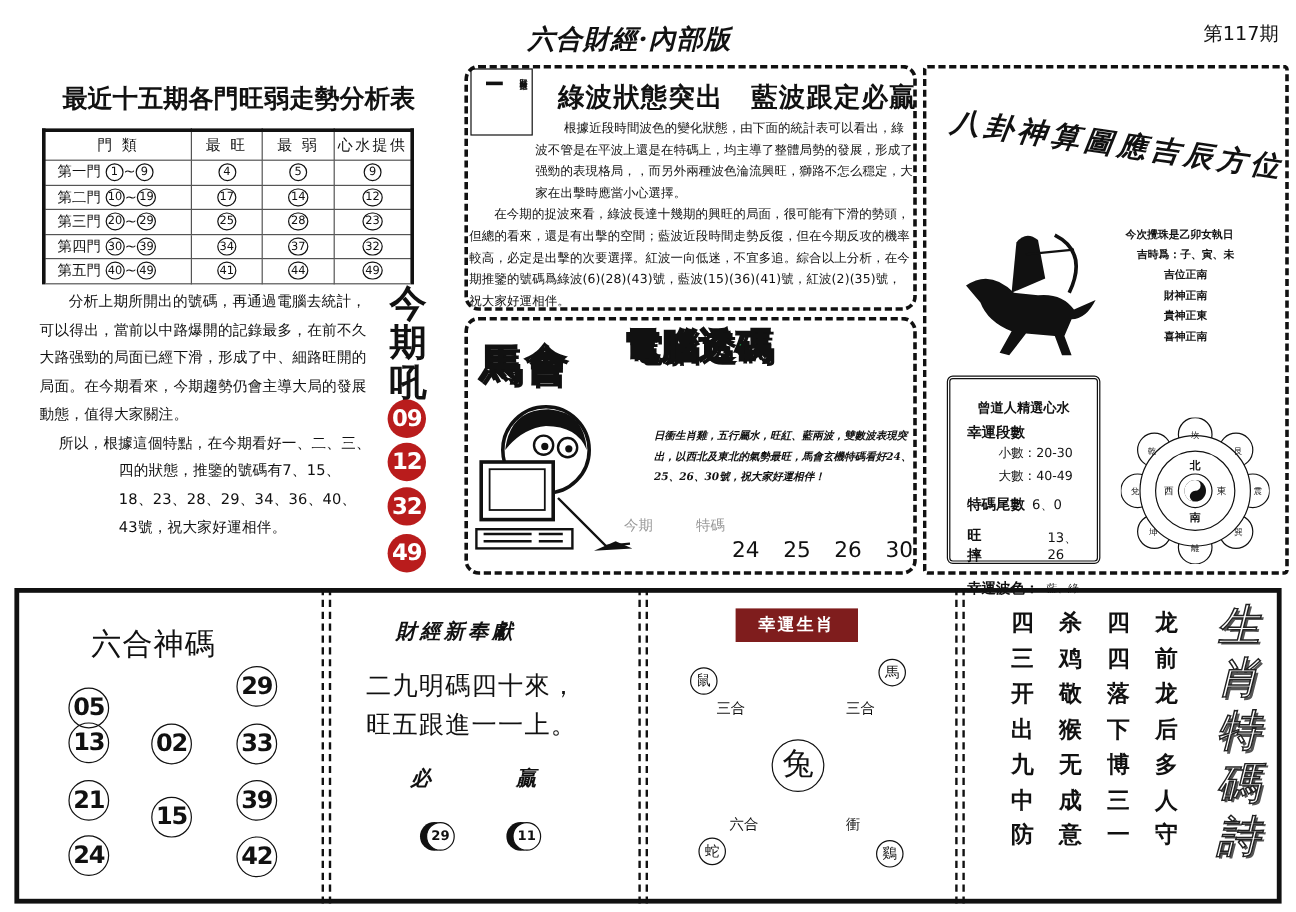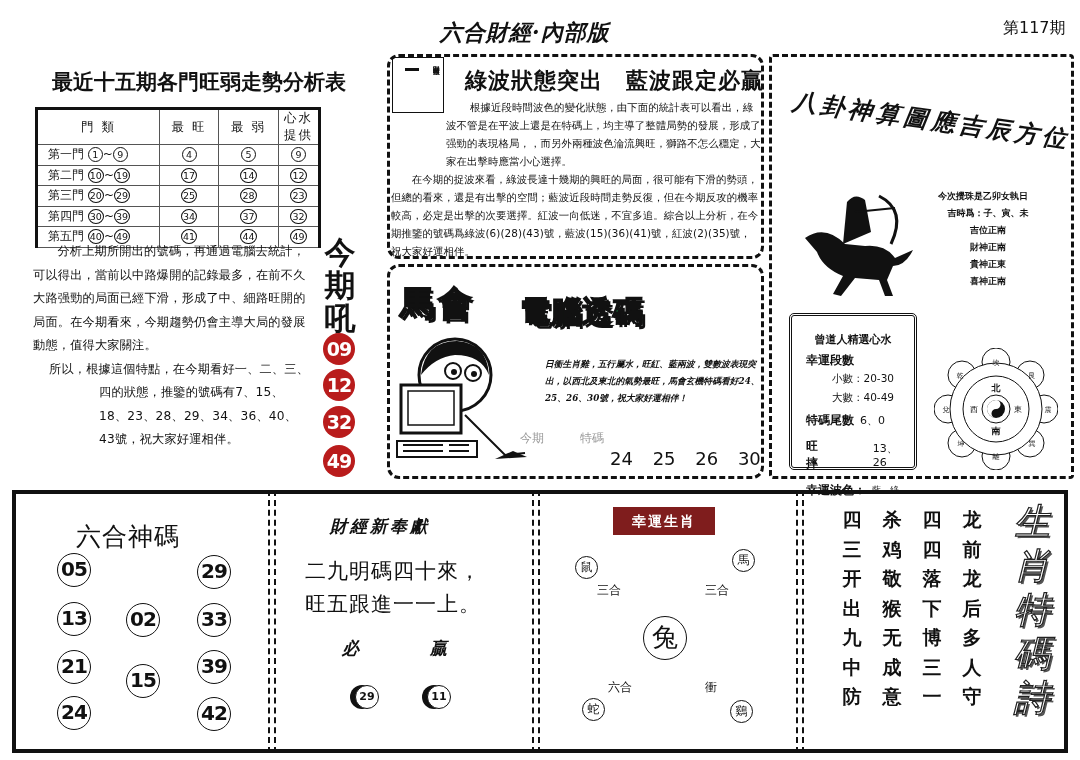--- a/index.html
+++ b/index.html
@@ -6,21 +6,21 @@
   html, body { width: 1080px; height: 760px; background: #fff; overflow: hidden; }
   body { position: relative; font-family: "DejaVu Sans", "Liberation Sans", sans-serif; color: #111; }
   .abs { position: absolute; }
 
   
   .masthead { left: 440px; top: 18px; font-family: "DejaVu Serif", serif; font-size: 22px; font-weight: bold; letter-spacing: 1px; font-style: italic; }
   .issue { left: 1003px; top: 18px; font-size: 16px; }
 
   
   .tbl-title { left: 52px; top: 68px; font-family: "DejaVu Serif", serif; font-size: 21px; font-weight: bold; letter-spacing: 0px; }
-  .trend-table { left: 35px; top: 107px; width: 286px; border-collapse: collapse; border-left: 3px solid #111; border-right: 3px solid #111; border-top: 3px solid #111; font-size: 12px; }
+  .trend-table { left: 35px; top: 107px; width: 310px; border-collapse: collapse; border-left: 3px solid #111; border-right: 3px solid #111; border-top: 3px solid #111; font-size: 12px; }
   .trend-table th, .trend-table td { border: 1px solid #555; height: 20.5px; text-align: center; font-weight: normal; }
   .trend-table th { height: 25px; font-size: 12.5px; letter-spacing: 2px; }
   .trend-table td.first { text-align: left; padding-left: 10px; font-size: 12px; }
   .circ { display: inline-block; min-width: 15px; height: 15px; padding: 0 1px; border: 1px solid #111; border-radius: 50%; font-size: 9.5px; line-height: 13px; text-align: center; vertical-align: middle; }
 
   .analysis { left: 33px; top: 240px; width: 278px; font-size: 12.2px; line-height: 23.5px; letter-spacing: 0.2px; }
   .analysis p { text-indent: 2em; }
   .analysis p.rec { padding-left: 16px; text-indent: 0; }
   .analysis p.rec span.ind { display: block; padding-left: 50px; }
 
@@ -31,21 +31,21 @@
   .dash { border: 3px dashed #111; border-radius: 12px; }
   .article { left: 387px; top: 54px; width: 377px; height: 205px; }
   .art-title { left: 465px; top: 66px; font-size: 22px; font-weight: bold; letter-spacing: 1px; }
   .portrait { left: 392px; top: 57px; width: 52px; height: 56px; border: 1.5px solid #111; font-size: 7px; }
   .art-body { left: 391px; top: 98px; width: 370px; font-size: 10.4px; line-height: 18px; letter-spacing: 0.1px; }
   .art-body p { text-indent: 2em; }
   .art-body p.p1 { padding-left: 55px; text-indent: 24px; }
 
   .machine { left: 387px; top: 264px; width: 377px; height: 215px; }
   .mh-title { left: 400px; top: 281px; font-family: "DejaVu Serif", serif; font-size: 34px; font-weight: 900; letter-spacing: 4px; color: #fff; -webkit-text-stroke: 1.5px #111; text-shadow: 3px 3px 0 #111; }
-  .mh-title2 { left: 520px; top: 292px; font-size: 30px; font-weight: 900; color: #15803d; -webkit-text-stroke: 1.5px #111; text-shadow: 3px 3px 0 #111; letter-spacing: 1px; }
+  .mh-title2 { left: 520px; top: 268px; font-size: 30px; font-weight: 900; color: #15803d; -webkit-text-stroke: 1.5px #111; text-shadow: 3px 3px 0 #111; letter-spacing: 1px; }
   .mh-body { left: 545px; top: 356px; width: 215px; font-family: "DejaVu Serif", serif; font-size: 8.8px; line-height: 17px; font-style: italic; font-weight: bold; }
   .mh-nums { left: 610px; top: 448px; font-size: 18px; word-spacing: 14px; }
   .mh-faint { left: 520px; top: 430px; font-size: 12px; color: #999; }
 
   .bagua { left: 769px; top: 54px; width: 305px; height: 425px; border-radius: 4px; }
   .bagua-title { left: 795px; top: 85px; font-family: "DejaVu Serif", serif; font-size: 24px; font-style: italic; font-weight: bold; letter-spacing: 4px; transform: rotate(8deg); transform-origin: left top; }
   .bagua-info { left: 928px; top: 188px; width: 120px; font-size: 9px; line-height: 17px; text-align: center; font-weight: bold; }
   .bagua-info div:first-child { margin-left: -10px; }
 
   .lucky-box { left: 789px; top: 313px; width: 128px; height: 157px; border: 3px double #111; border-radius: 5px; padding: 14px; font-size: 11px; }
@@ -245,21 +245,21 @@
       <text x="84" y="64" font-size="8">東</text>
   </g>
 </svg>
 
 <div class="abs bottom"></div>
 <div class="bsep" style="left:268px;"></div>
 <div class="bsep" style="left:532px;"></div>
 <div class="bsep" style="left:796px;"></div>
 
 <div class="abs bp-title" style="left:76px;top:520px;">六合神碼</div>
-<div class="numcirc" style="left:57px;top:553px;">05</div>
+<div class="numcirc" style="left:57px;top:573px;">05</div>
 <div class="numcirc" style="left:197px;top:555px;">29</div>
 <div class="numcirc" style="left:57px;top:602px;">13</div>
 <div class="numcirc" style="left:126px;top:603px;">02</div>
 <div class="numcirc" style="left:197px;top:603px;">33</div>
 <div class="numcirc" style="left:57px;top:650px;">21</div>
 <div class="numcirc" style="left:126px;top:664px;">15</div>
 <div class="numcirc" style="left:197px;top:650px;">39</div>
 <div class="numcirc" style="left:57px;top:696px;">24</div>
 <div class="numcirc" style="left:197px;top:697px;">42</div>
 

